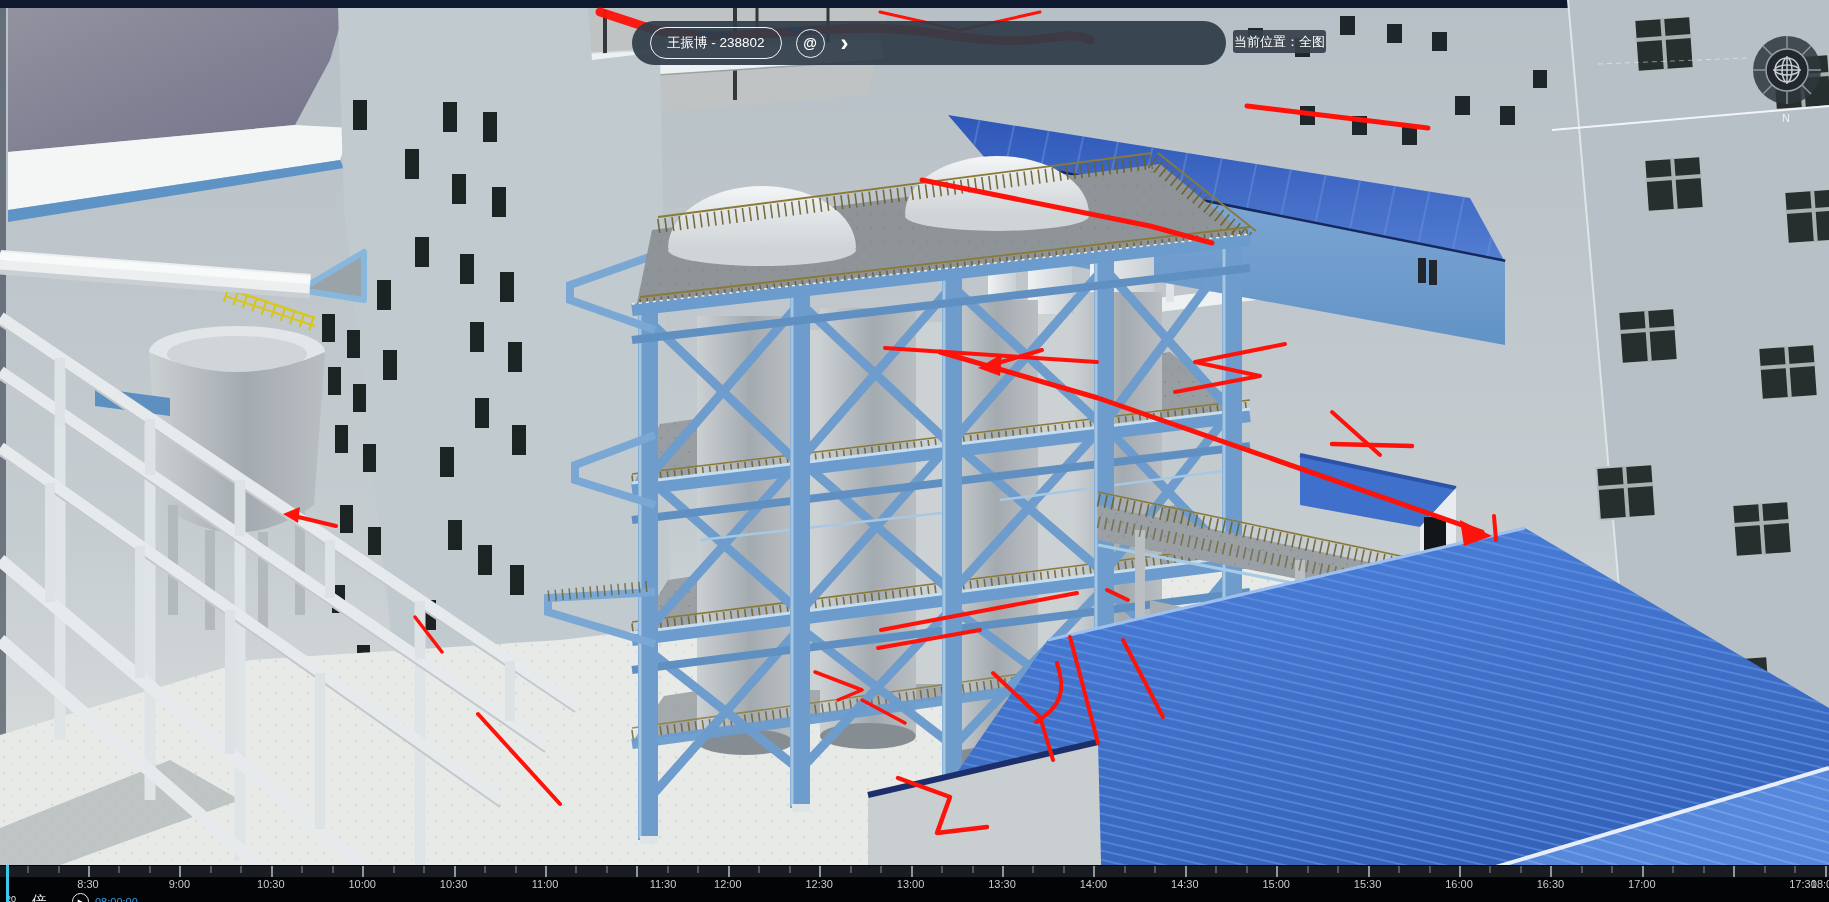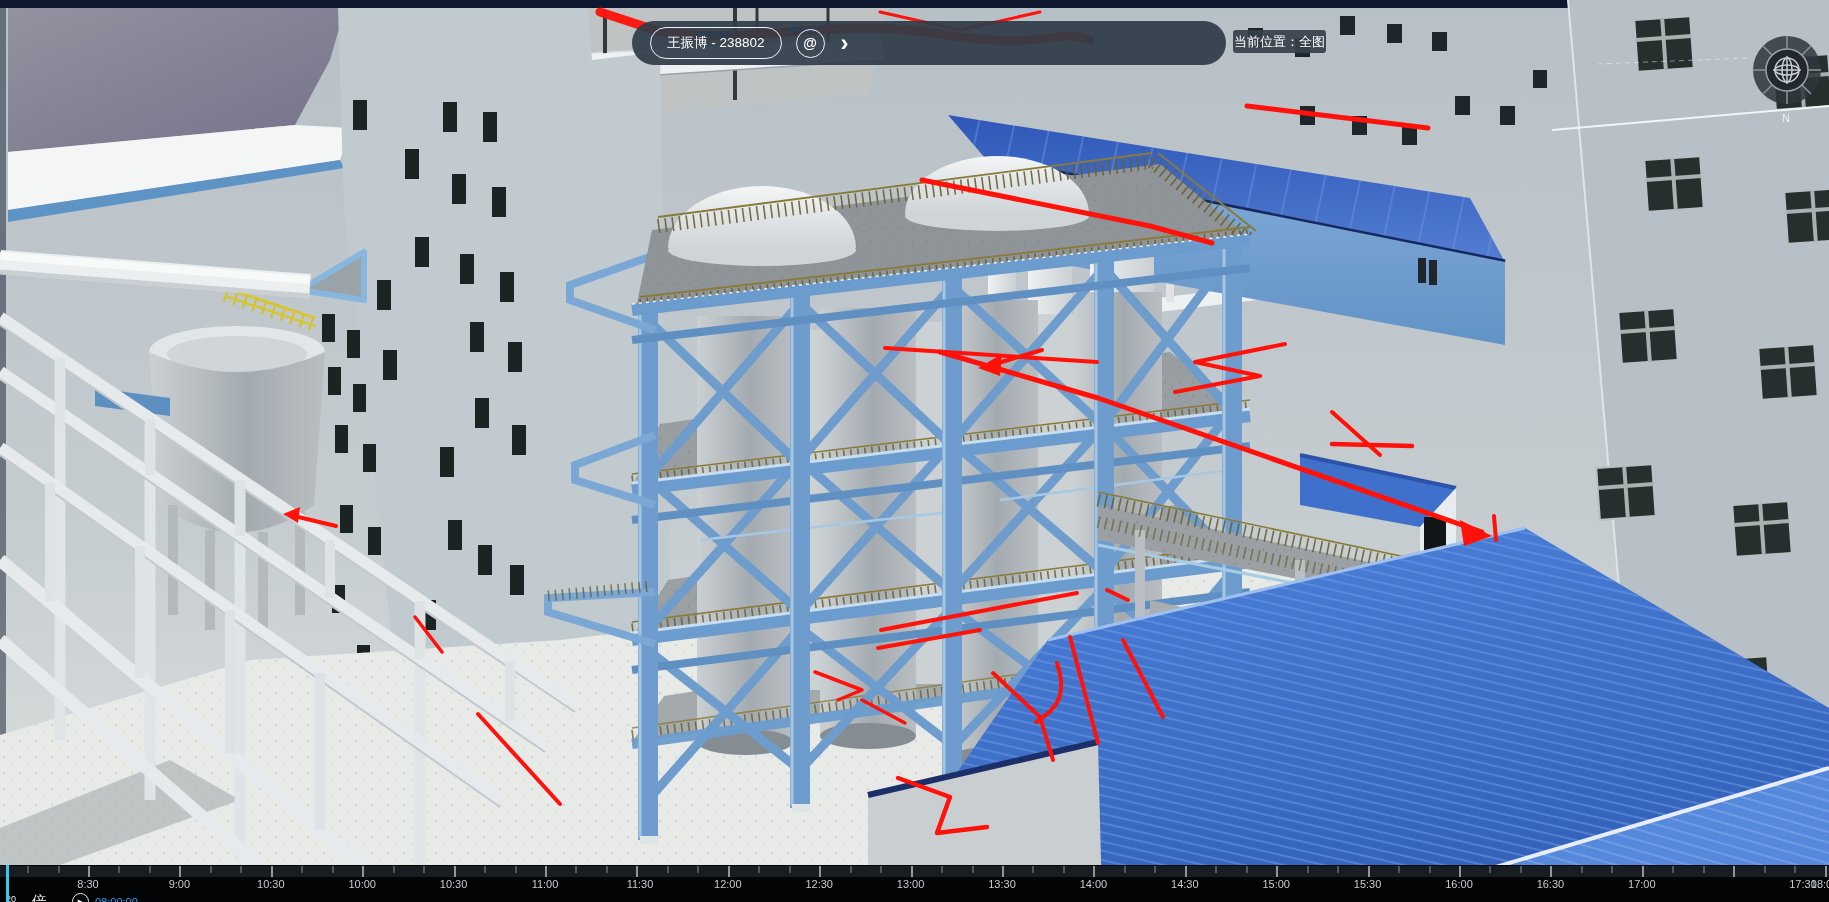--- a/index.html
+++ b/index.html
@@ -616,21 +616,21 @@
     <div class="tick minor" style="left: 1763.67px;"></div>
     <div class="tick minor" style="left: 1794.13px;"></div>
   </div>
 <div class="bottom-band" id="tl-band">
     <span class="tl-label" style="left: 88px;">8:30</span>
     <span class="tl-label" style="left: 179.4px; text-align: right;">9:00</span>
     <span class="tl-label" style="left: 270.8px;">10:30</span>
     <span class="tl-label" style="left: 362.2px;">10:00</span>
     <span class="tl-label" style="left: 453.6px;">10:30</span>
     <span class="tl-label" style="left: 545px;">11:00</span>
-    <span class="tl-label" style="left: 640px; text-align: right;">11:30</span>
+    <span class="tl-label" style="left: 663px; text-align: right;">11:30</span>
     <span class="tl-label" style="left: 727.8px;">12:00</span>
     <span class="tl-label" style="left: 819.2px;">12:30</span>
     <span class="tl-label" style="left: 910.6px;">13:00</span>
     <span class="tl-label" style="left: 1002px; text-align: center;">13:30</span>
     <span class="tl-label" style="left: 1093.4px;">14:00</span>
     <span class="tl-label" style="left: 1184.8px;">14:30</span>
     <span class="tl-label" style="left: 1276.2px;">15:00</span>
     <span class="tl-label" style="left: 1367.6px;">15:30</span>
     <span class="tl-label" style="left: 1459px;">16:00</span>
     <span class="tl-label" style="left: 1550.4px;">16:30</span>

